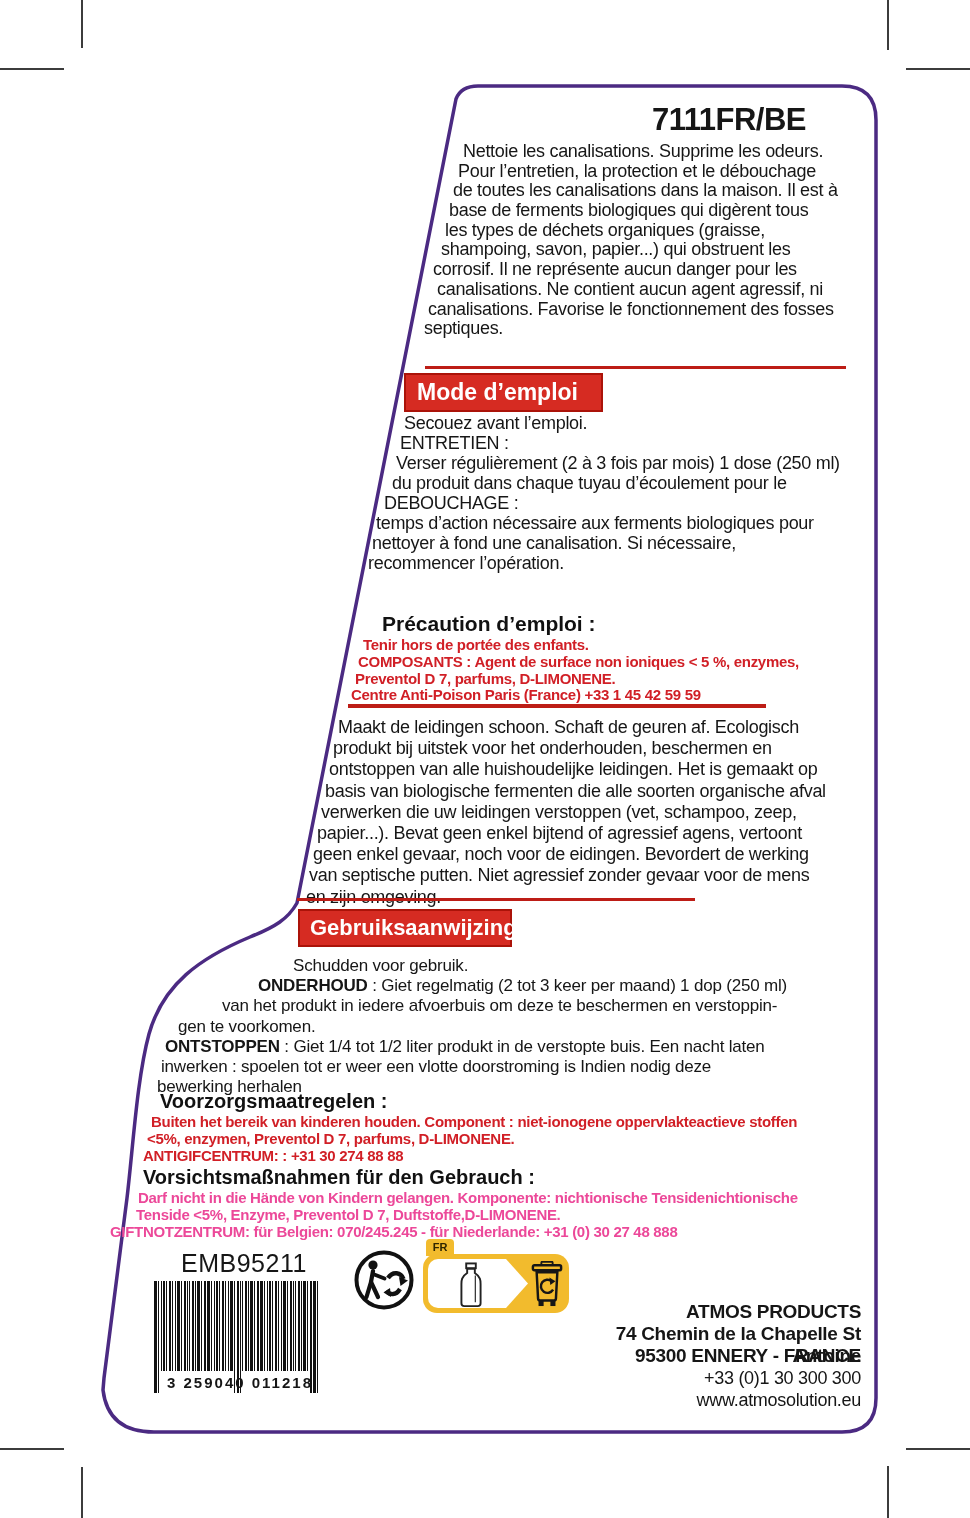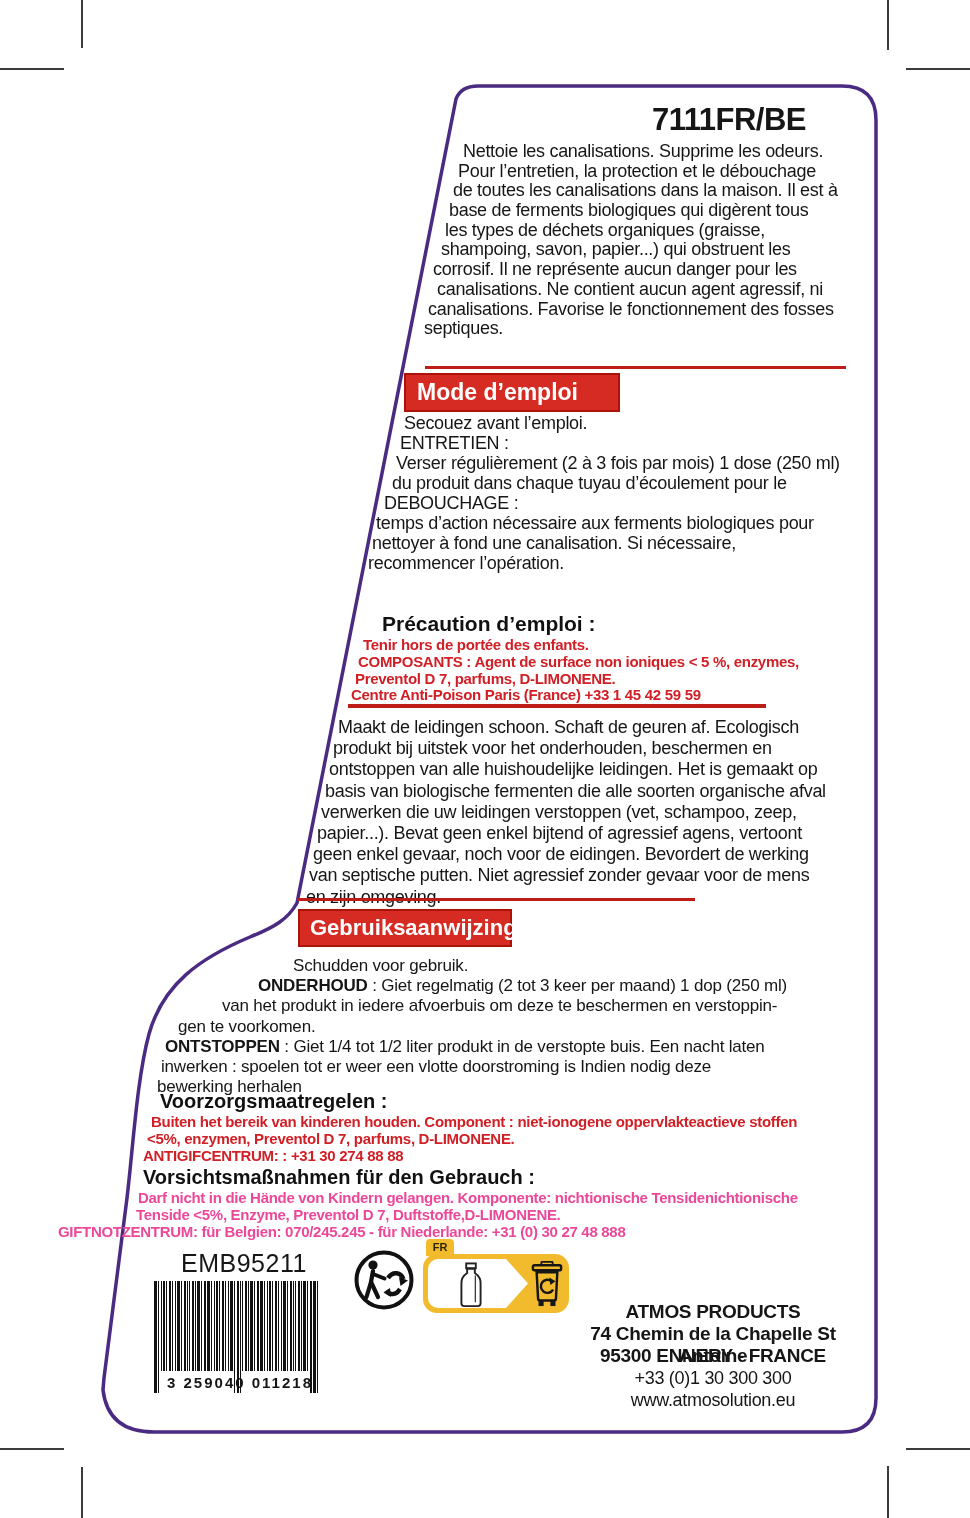--- a/index.html
+++ b/index.html
@@ -18,21 +18,21 @@
   .section{position:absolute;left:0;}
 
   #product-code{position:absolute;left:652px;top:102px;font-size:31px;font-weight:bold;letter-spacing:-0.5px;}
 
   #fr-intro{top:142px;font-size:18px;}
   #fr-intro .tline{height:19.7px;line-height:19.7px;}
 
   .sep{position:absolute;background:#bd1d16;}
 
   .red-box{position:absolute;background:#d62b22;border:2px solid #ab1309;box-sizing:border-box;color:#ffffff;font-weight:bold;}
-  #mode-box{left:404px;top:373px;width:216px;height:39px;font-size:23px;line-height:34px;padding-left:11px;}
+  #mode-box{left:404px;top:373px;width:199px;height:39px;font-size:23px;line-height:34px;padding-left:11px;}
   #geb-box{left:298px;top:909px;width:214px;height:38px;font-size:22px;line-height:33px;padding-left:10px;}
 
   #mode-lines{top:413px;font-size:18px;}
   #mode-lines .tline{height:20px;line-height:20px;}
 
   .black-heading{position:absolute;font-weight:bold;color:#111;}
   #fr-prec-title{left:382px;top:612px;font-size:21px;}
   #fr-prec-lines{top:637px;font-size:15px;font-weight:bold;color:#d11f26;}
   #fr-prec-lines .tline{height:16.8px;line-height:16.8px;}
 
@@ -61,21 +61,21 @@
 
   #fr-sort-icon{position:absolute;left:423px;top:1239px;width:146px;height:74px;}
   #fr-tab{position:absolute;left:3px;top:0;width:28px;height:17px;background:#f2bb2d;border-radius:4px 4px 0 0;
           font-size:11px;font-weight:bold;color:#2f2600;text-align:center;line-height:17px;}
   #fr-main{position:absolute;left:0;top:15px;width:146px;height:59px;background:#f2bb2d;border-radius:14px;}
   #fr-white{position:absolute;left:5px;top:5px;width:100px;height:49px;background:#ffffff;border-radius:10px 0 0 10px;
             clip-path:polygon(0 0,78% 0,100% 50%,78% 100%,0 100%);}
   #fr-white svg{position:absolute;left:28px;top:3px;}
   #fr-bin{position:absolute;left:107px;top:7px;}
 
-  #address{position:absolute;left:565px;top:1301px;width:296px;text-align:center;}
+  #address{position:absolute;left:565px;top:1301px;width:296px;text-align:right;}
   #address .addr-line{height:22px;line-height:22px;font-size:19px;font-weight:bold;letter-spacing:-0.3px;}
   #address .addr-line.regular{font-weight:normal;font-size:18px;}
 </style>
 </head>
 <body>
 
 <div id="canvas">
 
   <div class="crop" style="left:81px;top:0;width:2px;height:48px;"></div>
   <div class="crop" style="left:0;top:68px;width:64px;height:2px;"></div>
@@ -173,21 +173,21 @@
   <div id="nl-prec-lines" class="section">
     <div class="tline" style="margin-left:151px;">Buiten het bereik van kinderen houden. Component : niet-ionogene oppervlakteactieve stoffen</div>
     <div class="tline" style="margin-left:147px;">&lt;5%, enzymen, Preventol D 7, parfums, D-LIMONENE.</div>
     <div class="tline" style="margin-left:143px;">ANTIGIFCENTRUM: : +31 30 274 88 88</div>
   </div>
 
   <div id="de-prec-title" class="black-heading">Vorsichtsmaßnahmen für den Gebrauch :</div>
   <div id="de-prec-lines" class="section">
     <div class="tline" style="margin-left:138px;">Darf nicht in die Hände von Kindern gelangen. Komponente: nichtionische Tensidenichtionische</div>
     <div class="tline" style="margin-left:136px;">Tenside &lt;5%, Enzyme, Preventol D 7, Duftstoffe,D-LIMONENE.</div>
-    <div class="tline" style="margin-left:58px;">GIFTNOTZENTRUM: für Belgien: 070/245.245 - für Niederlande: +31 (0) 30 27 48 888</div>
+    <div class="tline" style="margin-left:110px;">GIFTNOTZENTRUM: für Belgien: 070/245.245 - für Niederlande: +31 (0) 30 27 48 888</div>
   </div>
 
   <div id="emb-code">EMB95211</div>
 
   <div id="barcode-wrap">
     <svg id="barcode-svg" width="180" height="116" viewBox="0 0 180 116">
         <rect x="4" y="0" width="3" height="112"></rect>
         <rect x="8" y="0" width="1" height="112"></rect>
         <rect x="11" y="0" width="1" height="90"></rect>
         <rect x="13" y="0" width="2" height="90"></rect>

